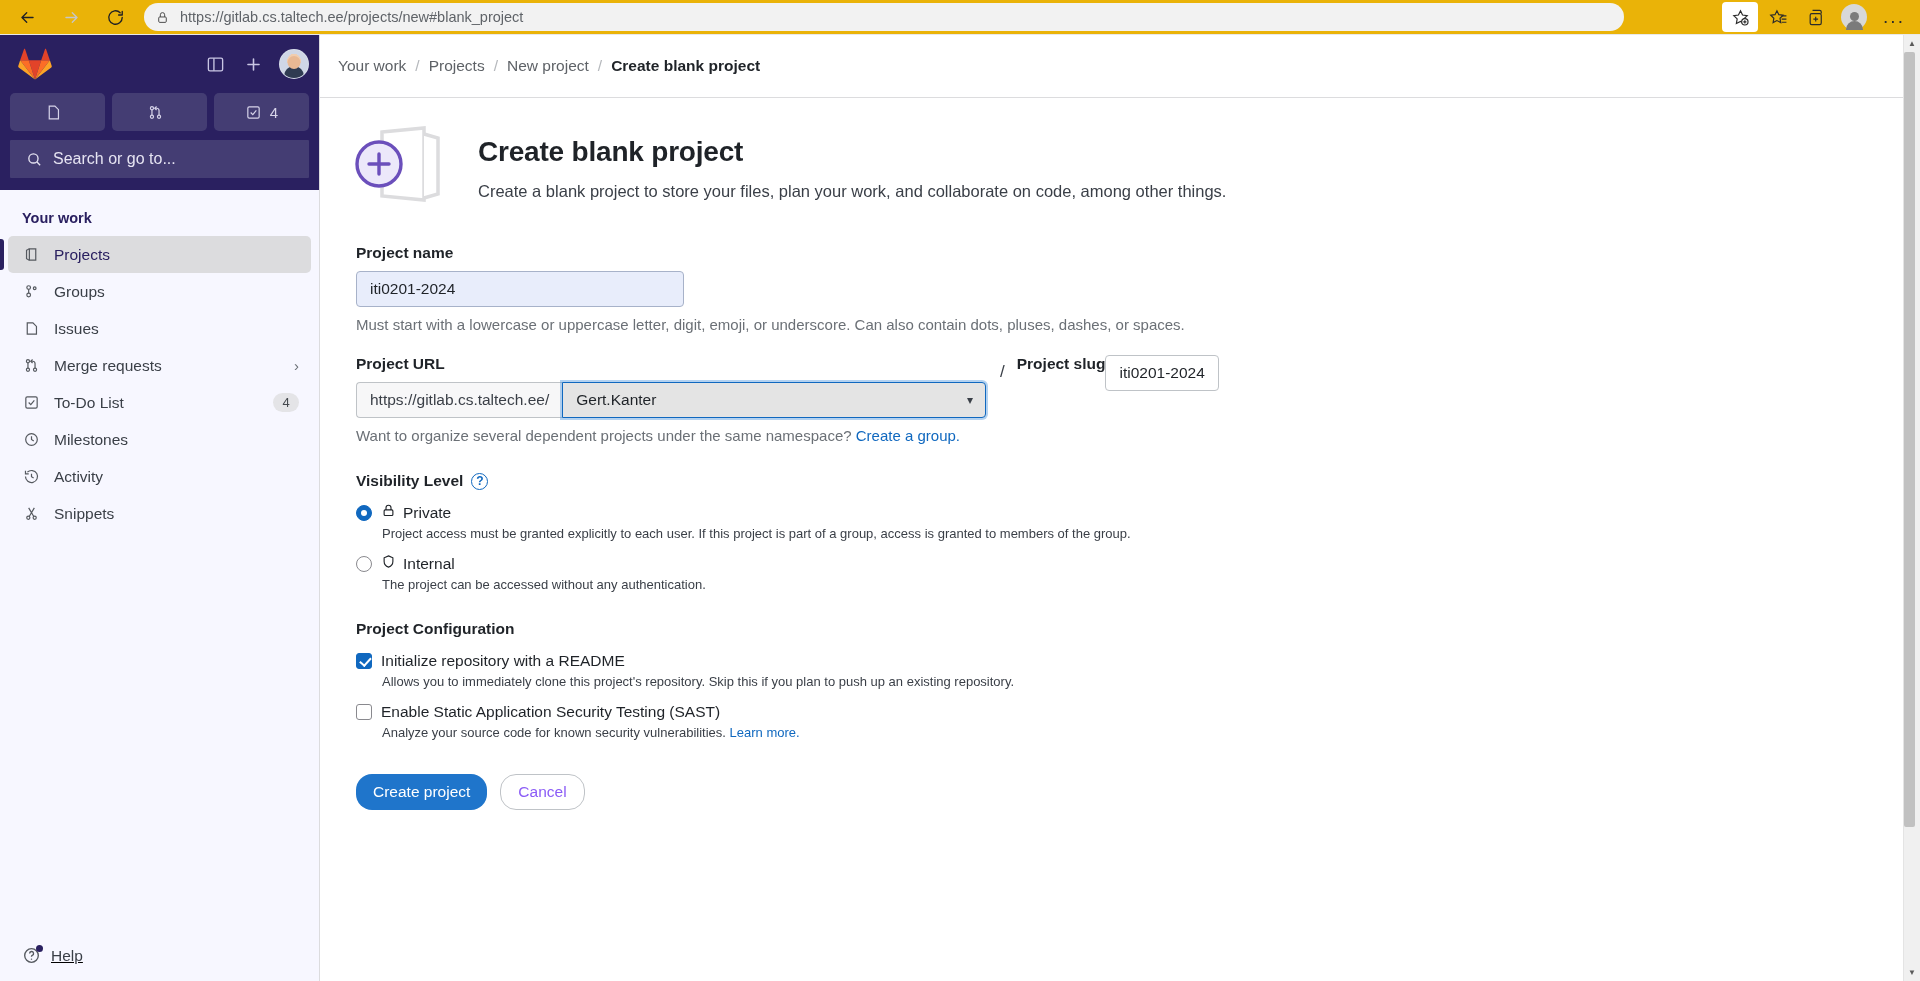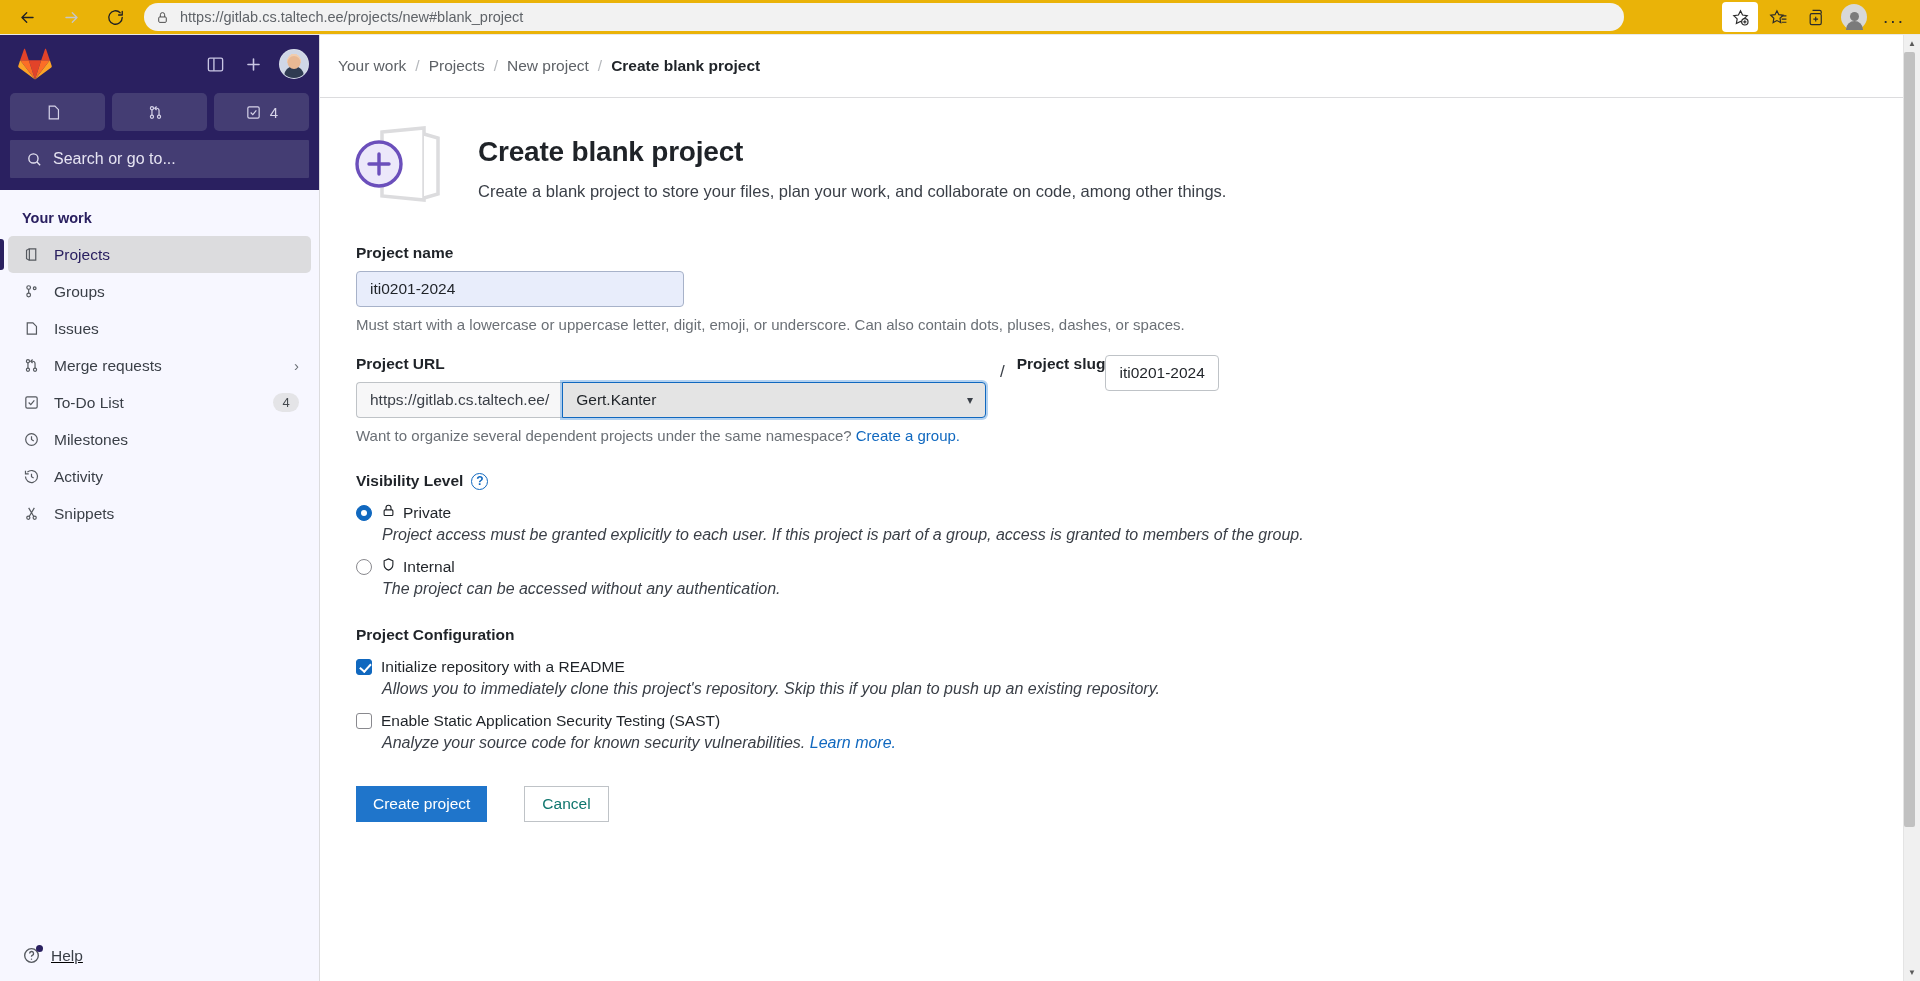--- a/index.html
+++ b/index.html
@@ -184,41 +184,41 @@
   .radio {
     width: 16px; height: 16px; border-radius: 50%;
     border: 1.6px solid #89898e; background: #fff; flex-shrink: 0; position: relative;
   }
   .radio.checked { border-color: #1068bf; background: #1068bf; }
   .radio.checked::after {
     content: ""; position: absolute; left: 50%; top: 50%; transform: translate(-50%,-50%);
     width: 6px; height: 6px; border-radius: 50%; background: #fff;
   }
   .opt-label { font-size: 15.5px; color: #1f2328; display: flex; align-items: center; gap: 7px; }
-  .opt-desc { font-size: 16px; color: #3a3f47; margin: 4px 0 0 26px; font-style: italic; }
+  .opt-desc { font-size: 13px; color: #3a3f47; margin: 4px 0 0 26px; }
 
   .check {
     width: 16px; height: 16px; border-radius: 3px;
     border: 1.6px solid #89898e; background: #fff; flex-shrink: 0; position: relative;
   }
   .check.checked { background: #1068bf; border-color: #1068bf; }
   .check.checked::after {
     content: ""; position: absolute; left: 4.6px; top: 1px;
     width: 4.5px; height: 9px; border: solid #fff; border-width: 0 2px 2px 0;
     transform: rotate(42deg);
   }
   .cfg-row { display: flex; align-items: center; gap: 9px; margin-top: 14px; }
 
   .btn-row { display: flex; gap: 13px; margin-top: 34px; }
   .btn {
-    height: 36px; border-radius: 0; padding: 0 17px;
+    height: 36px; border-radius: 16px; padding: 0 17px;
     display: flex; align-items: center; font-size: 15.5px;
   }
   .btn-primary { background: #1f75cb; color: #fff; }
-  .btn-secondary { background: #fff; color: #0f766e; border: 1px solid #bfc3c7; margin-left: 24px; }
+  .btn-secondary { background: #fff; color: #8b5cf6; border: 1px solid #bfc3c7; }
 
   
   .scrollbar {
     position: absolute; right: 0; top: 35px; width: 17px; height: 946px;
     background: #f0f0f0; border-left: 1px solid #e4e4e4;
     display: flex; flex-direction: column; align-items: center;
   }
   .sb-arrow { height: 17px; width: 17px; display: flex; align-items: center; justify-content: center; color: #5a5a5a; font-size: 8px; }
   .sb-thumb { width: 11px; background: #c1c1c1; border-radius: 2px; margin: 0; }
   .sb-track { flex: 1; width: 17px; display: flex; justify-content: center; flex-direction: column; }

